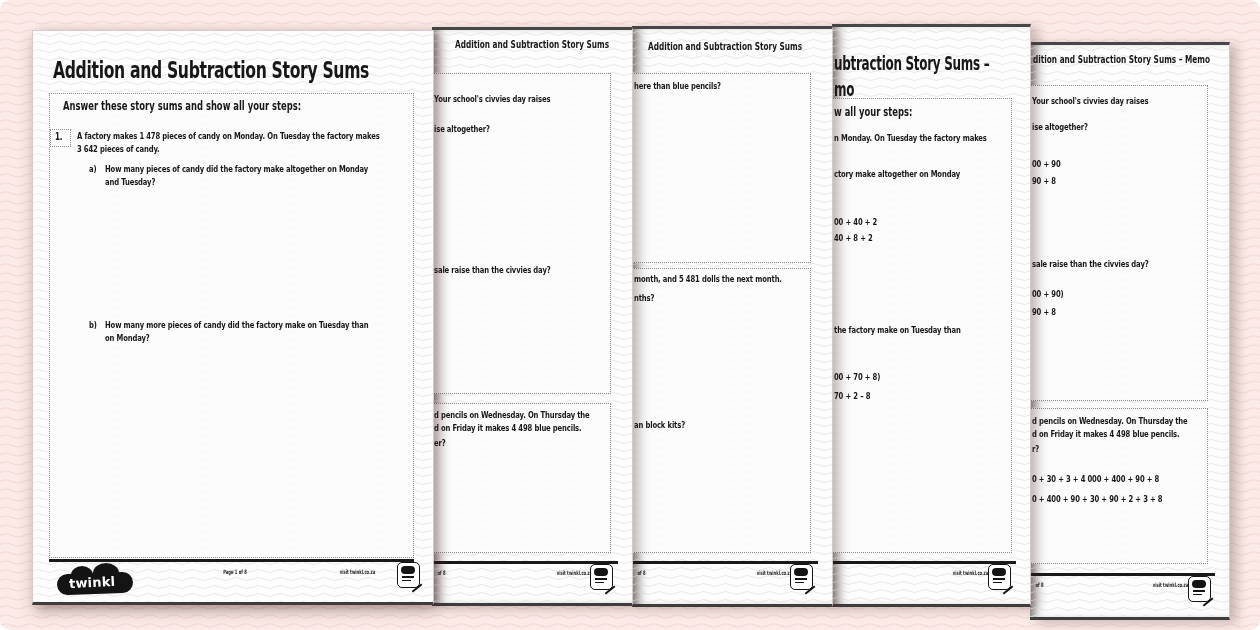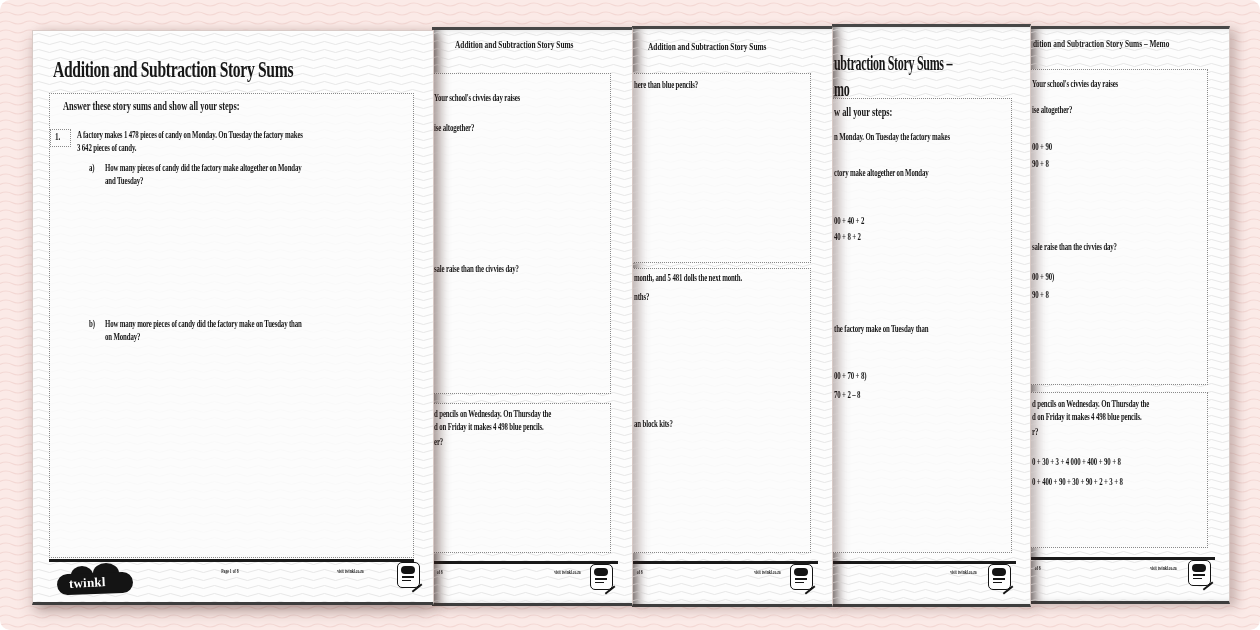--- a/index.html
+++ b/index.html
@@ -1,28 +1,28 @@
 <!DOCTYPE html>
 <html><head>
 <meta charset="utf-8">
 <style>
   html,body{margin:0;padding:0;}
   #canvas{position:relative;width:1260px;height:630px;background:#fbeae7;overflow:hidden;
           font-family:"DejaVu Sans",sans-serif;border-radius:10px;}
   .wavebg{position:absolute;inset:0;pointer-events:none;}
-  .page{position:absolute;background:#fdfdfd;overflow:hidden;font-family:Liberation Serif, serif;}
+  .page{position:absolute;background:#fdfdfd;overflow:hidden;}
   .page .waves{position:absolute;inset:0;pointer-events:none;}
   #p1{left:32px;top:30px;width:400px;height:571px;z-index:50;border:1px solid #d8cac6;
       border-bottom:3px solid #3d3d3d;box-shadow:7px 3px 10px rgba(70,35,30,.30),0 7px 14px rgba(70,35,30,.22);}
   .strip{border-top:3px solid #474747;border-bottom:3px solid #3d3d3d;border-right:1px solid #d8cac6;
          box-shadow:inset 9px 0 10px -5px rgba(0,0,0,.50),7px 3px 10px rgba(70,35,30,.26);}
   #p2{left:432px;top:27px;width:200px;height:573px;z-index:40;}
   #p3{left:632px;top:26px;width:200px;height:575px;z-index:30;}
   #p4{left:832px;top:24px;width:198px;height:577px;z-index:20;}
-  #p5{left:1030px;top:26px;width:199px;height:572px;z-index:10;text-align:center;}
+  #p5{left:1030px;top:42px;width:199px;height:572px;z-index:10;text-align:center;}
   .dotbox{position:absolute;border:1.5px dotted #8a8a8a;background:rgba(252,252,252,.86);}
   .txt{position:absolute;color:#171717;font-weight:bold;white-space:nowrap;
        transform:scaleX(.72);transform-origin:left top;line-height:1.25;}
   .b10{font-size:10px;letter-spacing:-.2px;}
   .b95{font-size:9.5px;letter-spacing:-.2px;}
   .hdr{font-size:10.5px;transform:scaleX(.70);}
   .title{font-size:23px;transform:scaleX(.68);letter-spacing:-.5px;}
   .mtitle{font-size:20px;transform:scaleX(.60);letter-spacing:-.5px;}
   .instr{font-size:12px;transform:scaleX(.70);}
   .rule{position:absolute;height:2.5px;background:#191919;}

